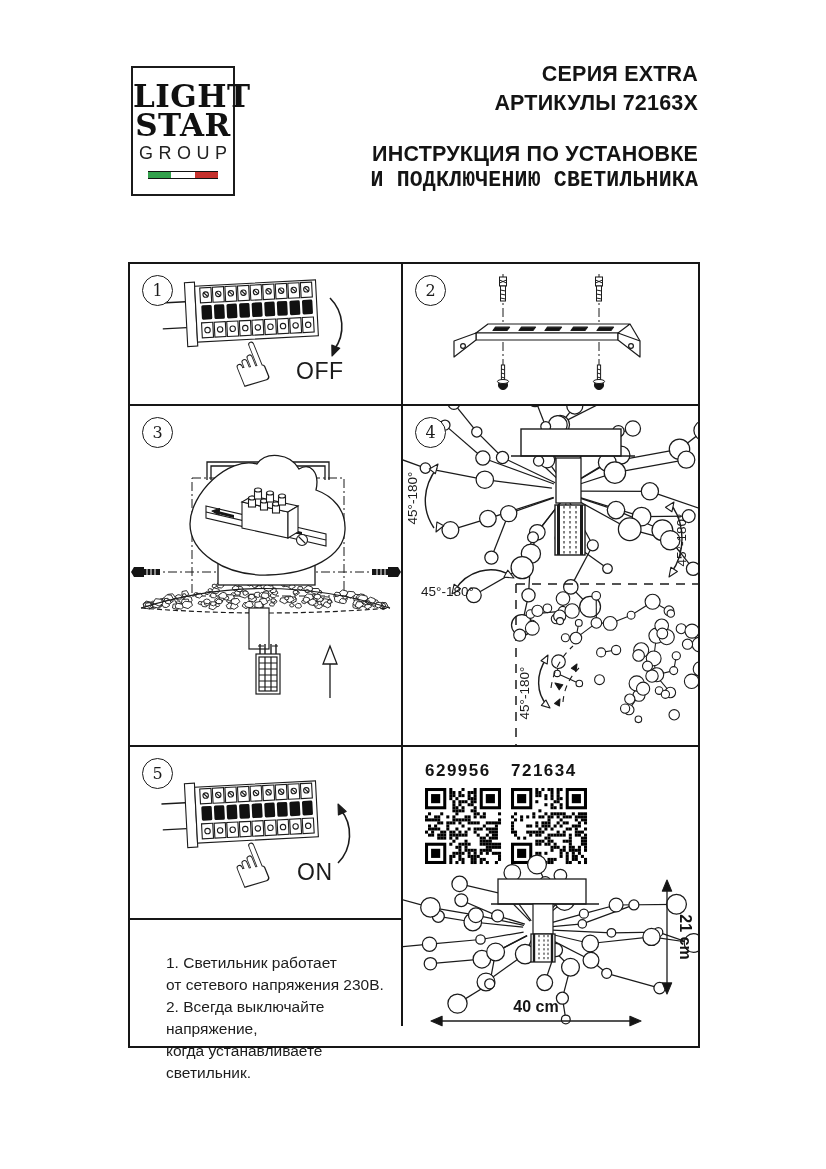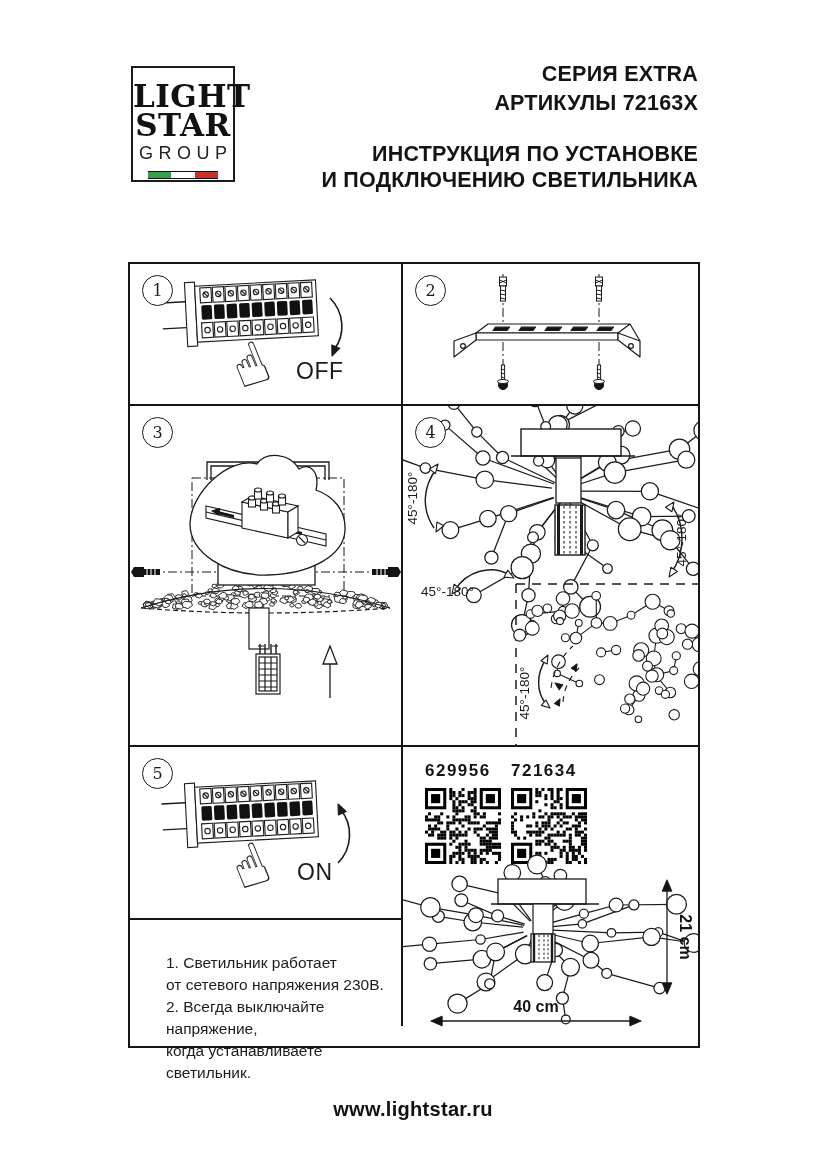--- a/index.html
+++ b/index.html
@@ -3,37 +3,37 @@
 <meta charset="utf-8">
 <style>
   * { margin:0; padding:0; box-sizing:border-box; }
   html,body { background:#e9e9e9; }
   .page {
     position:relative; width:826px; height:1169px; margin:0 auto;
     background:#ffffff; color:#1b1b1b;
     font-family:"Liberation Sans", sans-serif; overflow:hidden;
   }
   
-  .logo { position:absolute; left:131px; top:66px; width:104px; height:116px;
+  .logo { position:absolute; left:131px; top:66px; width:104px; height:130px;
           border:2px solid #1b1b1b; background:#fff; text-align:center; }
   .logo-light, .logo-star {
     font-family:"DejaVu Serif", serif; font-weight:bold; font-size:31px;
     line-height:.92; letter-spacing:.5px; color:#111;
   }
   .logo-light { margin-top:14px; }
   .logo-group { margin-top:4px; font-size:18px; letter-spacing:5.5px; text-indent:5.5px; color:#222; }
   .flag { margin:7px auto 0; width:70px; height:8px; border-top:1.4px solid #111; border-bottom:1.4px solid #111; display:flex; }
   .flag span { flex:1; height:100%; }
   
   .hdr { position:absolute; right:128px; text-align:right; font-weight:bold; color:#141414;
          font-size:21.5px; letter-spacing:.2px; white-space:nowrap; }
   .hdr-series  { top:62px; }
   .hdr-articles{ top:91px; }
   .hdr-title1  { top:142px; }
-  .hdr-title2  { top:168px; }
+  .hdr-title2  { top:168px;font-family:Liberation Mono, monospace; }
   
   .grid { position:absolute; left:128px; top:262px; width:572px; height:786px;
           border:2px solid #161616; background:#fff; }
   .cell { position:absolute; background:#fff; }
   #c1 { left:0;   top:0;   width:273px; height:142px; border-right:2px solid #161616; border-bottom:2px solid #161616; }
   #c2 { left:273px;top:0;  width:295px; height:142px; border-bottom:2px solid #161616; }
   #c3 { left:0;   top:142px;width:273px; height:341px; border-right:2px solid #161616; border-bottom:2px solid #161616; }
   #c4 { left:273px;top:142px;width:295px; height:341px; border-bottom:2px solid #161616; }
   #c5 { left:0;   top:483px;width:273px; height:173px; border-right:2px solid #161616; border-bottom:2px solid #161616; }
   #c6 { left:0;   top:656px;width:273px; height:106px; border-right:2px solid #161616; }
@@ -1367,15 +1367,14 @@
       <polygon points="28,274 39.1,269.3 39.1,278.7" fill="#141414" stroke="#1b1b1b" stroke-width="1.1" stroke-linejoin="round"></polygon>
           <polygon points="238,274 226.9,278.7 226.9,269.3" fill="#141414" stroke="#1b1b1b" stroke-width="1.1" stroke-linejoin="round"></polygon>
       <text x="133" y="265" font-size="16" font-weight="bold" fill="#141414" text-anchor="middle">40 cm</text>
         </svg>
       <div class="qr-label" style="left:22px;">629956</div>
       <div class="qr-label" style="left:108px;">721634</div>
     </div>
 
   </div>
 
-  <div class="footer">www.lightstar.ru</div>
 
 </div>
 
 </body></html>

